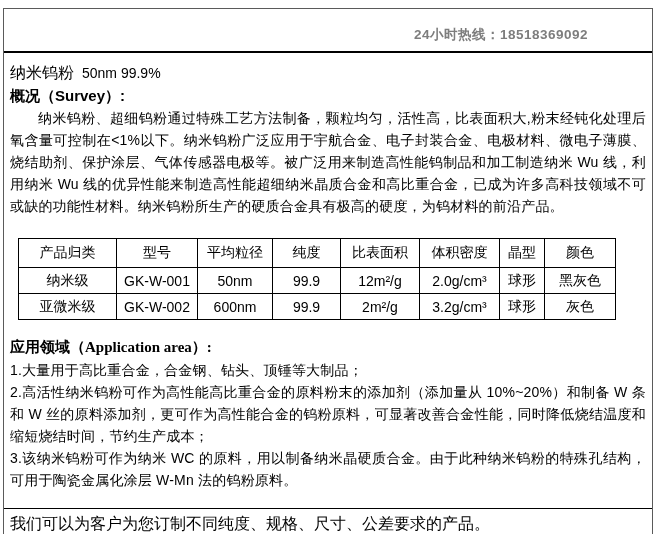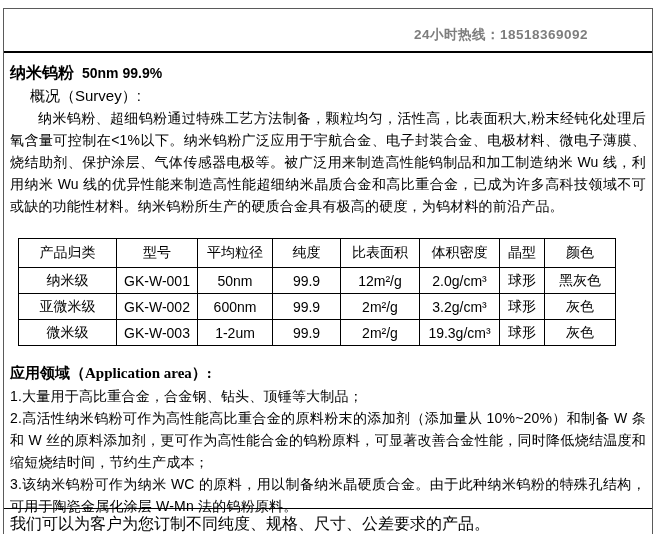--- a/index.html
+++ b/index.html
@@ -29,31 +29,30 @@
   }
   .topbar span {
     color: #7d7d7d;
     font-weight: bold;
     font-size: 13.5px;
     letter-spacing: 0.5px;
   }
   .content { padding: 5px 6px 0 6px; }
   .doc-title {
     margin-top: 4px;
-    font-weight: bold;
+    font-weight: normal;
     line-height: 21px;
   }
   .doc-title .cn { font-size: 16px; }
   .doc-title .spec { font-size: 14px; margin-left: 8px; }
   .sec-heading {
-    font-weight: normal;
+    font-weight: bold;
     font-size: 15px;
     line-height: 22px;
     margin-top: 1px;
-    margin-left: 20px;
   }
   .survey-para {
     font-size: 14px;
     line-height: 22px;
     text-indent: 2em;
     text-align: justify;
     letter-spacing: 0.2px;
   }
   table.spec-table {
     border-collapse: collapse;
@@ -154,30 +153,20 @@
         <tr>
           <td>亚微米级</td>
           <td>GK-W-002</td>
           <td>600nm</td>
           <td>99.9</td>
           <td>2m²/g</td>
           <td>3.2g/cm³</td>
           <td>球形</td>
           <td>灰色</td>
         </tr>
-        <tr>
-          <td>微米级</td>
-          <td>GK-W-003</td>
-          <td>1-2um</td>
-          <td>99.9</td>
-          <td>2m²/g</td>
-          <td>19.3g/cm³</td>
-          <td>球形</td>
-          <td>灰色</td>
-        </tr>
       </tbody>
     </table>
 
     <div class="app-heading">应用领域（Application area）:</div>
 
     <ul class="app-list">
       <li>1.大量用于高比重合金，合金钢、钻头、顶锤等大制品；</li>
       <li>2.高活性纳米钨粉可作为高性能高比重合金的原料粉末的添加剂（添加量从 10%~20%）和制备 W 条和 W 丝的原料添加剂，更可作为高性能合金的钨粉原料，可显著改善合金性能，同时降低烧结温度和缩短烧结时间，节约生产成本；</li>
       <li>3.该纳米钨粉可作为纳米 WC 的原料，用以制备纳米晶硬质合金。由于此种纳米钨粉的特殊孔结构，可用于陶瓷金属化涂层 W-Mn 法的钨粉原料。</li>
     </ul>

